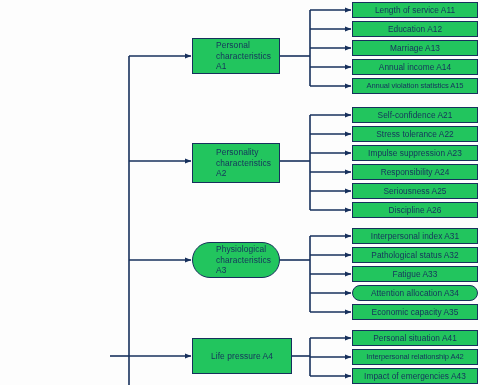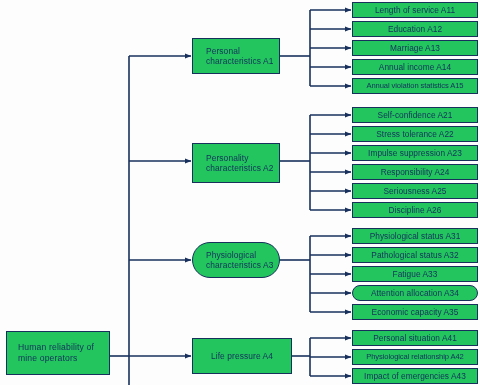--- a/index.html
+++ b/index.html
@@ -43,21 +43,21 @@
   }
   
   .node.root {
     padding-left: 11px;
     font-size: 8.6px;
     letter-spacing: .15px;
   }
   .node.root .node-label { text-align: left; }
   
   .node.category {
-    padding-left: 13px;
+    padding-left: 23px;
     font-size: 8.4px;
     letter-spacing: .1px;
   }
   .node.category .node-label { text-align: left; }
   .node.category.centered {
     padding-left: 0;
     justify-content: center;
   }
   .node.category.centered .node-label { text-align: center; }
   
@@ -114,24 +114,20 @@
         <path d="M310,293 L351,293" marker-end="url(#arrow)"></path>
         <path d="M310,312 L351,312" marker-end="url(#arrow)"></path>
         <path d="M280,356 L310,356"></path>
         <path d="M310,338 L310,376"></path>
         <path d="M310,338 L351,338" marker-end="url(#arrow)"></path>
         <path d="M310,357 L351,357" marker-end="url(#arrow)"></path>
         <path d="M310,376 L351,376" marker-end="url(#arrow)"></path>
       </g>
   </svg>
 
-  <div class="node root" id="node-root" style="left: 6px; top: 331px; width: 104px; height: 44px;">
-    <span class="node-label">Human reliability of
-mine operators</span>
-  </div>
 
   <div id="categories-layer">
       <div class="node category" style="left: 192px; top: 38px; width: 88px; height: 36px;">
         <span class="node-label">Personal
 characteristics A1</span>
       </div>
       <div class="node category" style="left: 192px; top: 143px; width: 88px; height: 40px;">
         <span class="node-label">Personality
 characteristics A2</span>
       </div>
@@ -172,38 +168,38 @@
       <div class="node leaf" style="left: 352px; top: 164px; width: 126px; height: 16px;">
         <span class="node-label">Responsibility A24</span>
       </div>
       <div class="node leaf" style="left: 352px; top: 183px; width: 126px; height: 16px;">
         <span class="node-label">Seriousness A25</span>
       </div>
       <div class="node leaf" style="left: 352px; top: 202px; width: 126px; height: 16px;">
         <span class="node-label">Discipline A26</span>
       </div>
       <div class="node leaf" style="left: 352px; top: 228px; width: 126px; height: 16px;">
-        <span class="node-label">Physiological status A31</span>
+        <span class="node-label">Interpersonal index A31</span>
       </div>
       <div class="node leaf" style="left: 352px; top: 247px; width: 126px; height: 16px;">
         <span class="node-label">Pathological status A32</span>
       </div>
       <div class="node leaf" style="left: 352px; top: 266px; width: 126px; height: 16px;">
         <span class="node-label">Fatigue A33</span>
       </div>
       <div class="node leaf" style="left: 352px; top: 285px; width: 126px; height: 16px; border-radius: 8px;">
         <span class="node-label">Attention allocation  A34</span>
       </div>
       <div class="node leaf" style="left: 352px; top: 304px; width: 126px; height: 16px;">
         <span class="node-label">Economic capacity A35</span>
       </div>
       <div class="node leaf" style="left: 352px; top: 330px; width: 126px; height: 16px;">
         <span class="node-label">Personal situation A41</span>
       </div>
       <div class="node leaf tight" style="left: 352px; top: 349px; width: 126px; height: 16px;">
-        <span class="node-label">Physiological relationship A42</span>
+        <span class="node-label">Interpersonal relationship A42</span>
       </div>
       <div class="node leaf" style="left: 352px; top: 368px; width: 126px; height: 16px;">
         <span class="node-label">Impact of emergencies A43</span>
       </div>
     </div>
 
 </div>
 
 </body></html>

